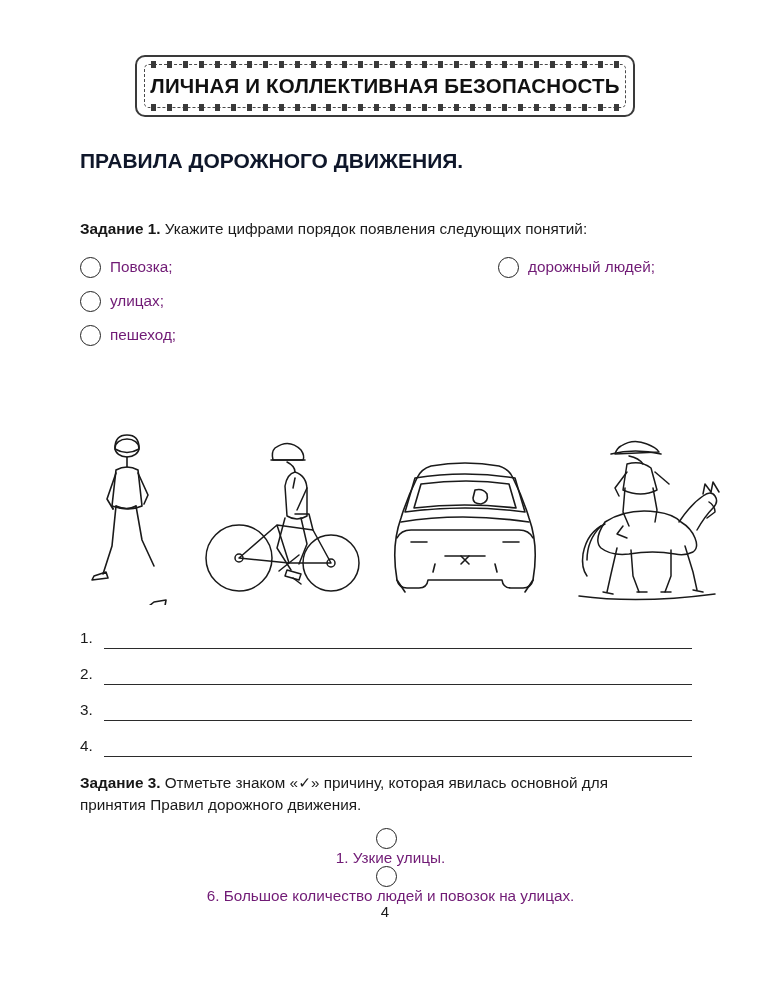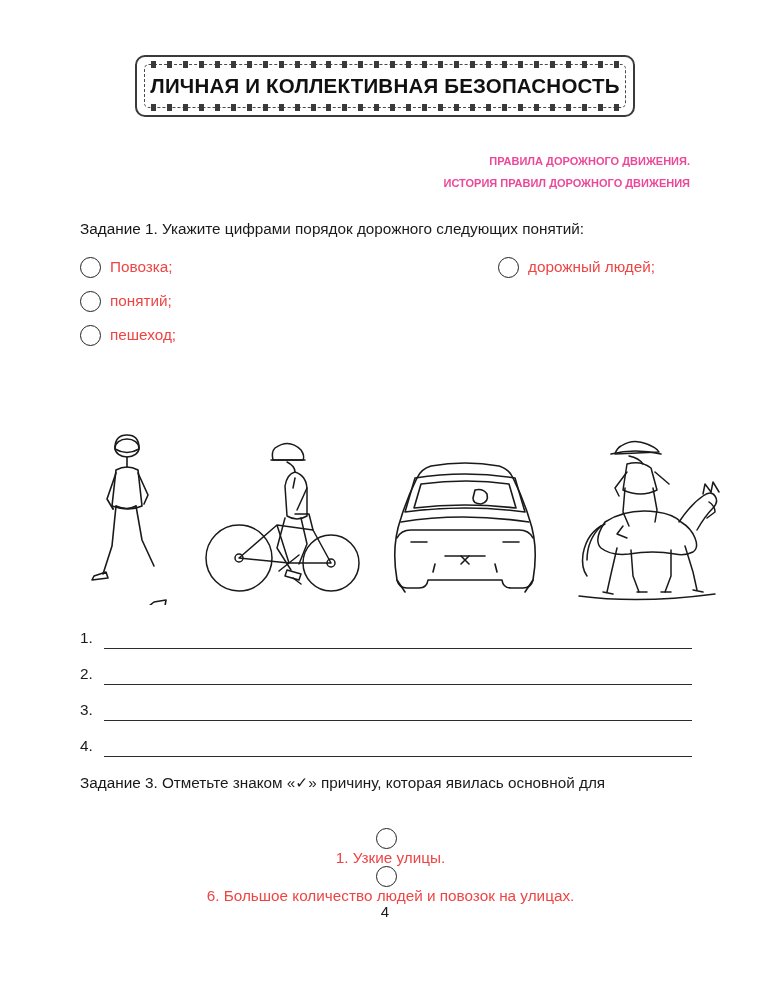--- a/index.html
+++ b/index.html
@@ -76,37 +76,37 @@
     color: #111;
     white-space: nowrap;
   }
 
   
   .lesson-title {
     position: absolute;
     left: 80px;
     top: 150px;
     width: 610px;
-    text-align: right;
-    font-size: 11px;
+    text-align: left;
+    font-size: 21px;
     font-weight: bold;
     line-height: 22px;
-    color: #ec4899;
+    color: #0f172a;
   }
 
   
   .task {
     position: absolute;
     left: 80px;
     width: 612px;
     font-size: 15.3px;
     line-height: 22px;
   }
   .task-label {
-    font-weight: normal;
+    font-weight: bold;
   }
   #task1 { top: 218px; }
   #task2 { top: 362px; }
   #task3 { top: 772px; }
 
   .task-text { color: #1a1a1a; }
 
   
   .opt-grid {
     position: absolute;
@@ -130,21 +130,21 @@
     height: 21px;
     border: 1.6px solid #222;
     border-radius: 50%;
     box-sizing: border-box;
     flex: 0 0 auto;
     background: #fff;
   }
   .opt-text {
     margin-left: 9px;
     font-size: 15.3px;
-    color: #ef4444;
+    color: #701a75;
     white-space: nowrap;
   }
 
   
   .figures {
     position: absolute;
     left: 75px;
     top: 430px;
     width: 620px;
     height: 175px;
@@ -278,36 +278,35 @@
           <span class="tick"></span>
           <span class="tick"></span>
           <span class="tick"></span>
           <span class="tick"></span>
       </div>
     </div>
   </div>
 
   <div class="lesson-title">
     <div>ПРАВИЛА ДОРОЖНОГО ДВИЖЕНИЯ.</div>
-    <div>ИСТОРИЯ ПРАВИЛ ДОРОЖНОГО ДВИЖЕНИЯ</div>
   </div>
 
   <div class="task" id="task1">
-    <span class="task-label">Задание 1.</span><span class="task-text"> Укажите цифрами порядок дорожного следующих понятий:</span>
+    <span class="task-label">Задание 1.</span><span class="task-text"> Укажите цифрами порядок появления следующих понятий:</span>
   </div>
 
   <div class="opt-grid" id="opts1">
     <div class="opt-col left">
       <div class="opt">
         <span class="circle"></span>
         <span class="opt-text">Повозка;</span>
       </div>
       <div class="opt">
         <span class="circle"></span>
-        <span class="opt-text">понятий;</span>
+        <span class="opt-text">улицах;</span>
       </div>
       <div class="opt">
         <span class="circle"></span>
         <span class="opt-text">пешеход;</span>
       </div>
     </div>
     <div class="opt-col right">
       <div class="opt">
         <span class="circle"></span>
         <span class="opt-text">дорожный людей;</span>
@@ -424,20 +423,21 @@
     <div class="ans-row">
       <span class="ans-num">4.</span>
       <span class="ans-line"></span>
     </div>
   </div>
 
   <div class="task" id="task3">
     <div>
       <span class="task-label">Задание 3.</span><span class="task-text"> Отметьте знаком «✓» причину, которая явилась основной для</span>
     </div>
+    <div class="task-text">принятия Правил дорожного движения.</div>
   </div>
 
   <div id="opts3">
     <div class="opt">
       <span class="circle"></span>
       <span class="opt-text">1. Узкие улицы.</span>
     </div>
     <div class="opt">
       <span class="circle"></span>
       <span class="opt-text">6. Большое количество людей и повозок на улицах.</span>

